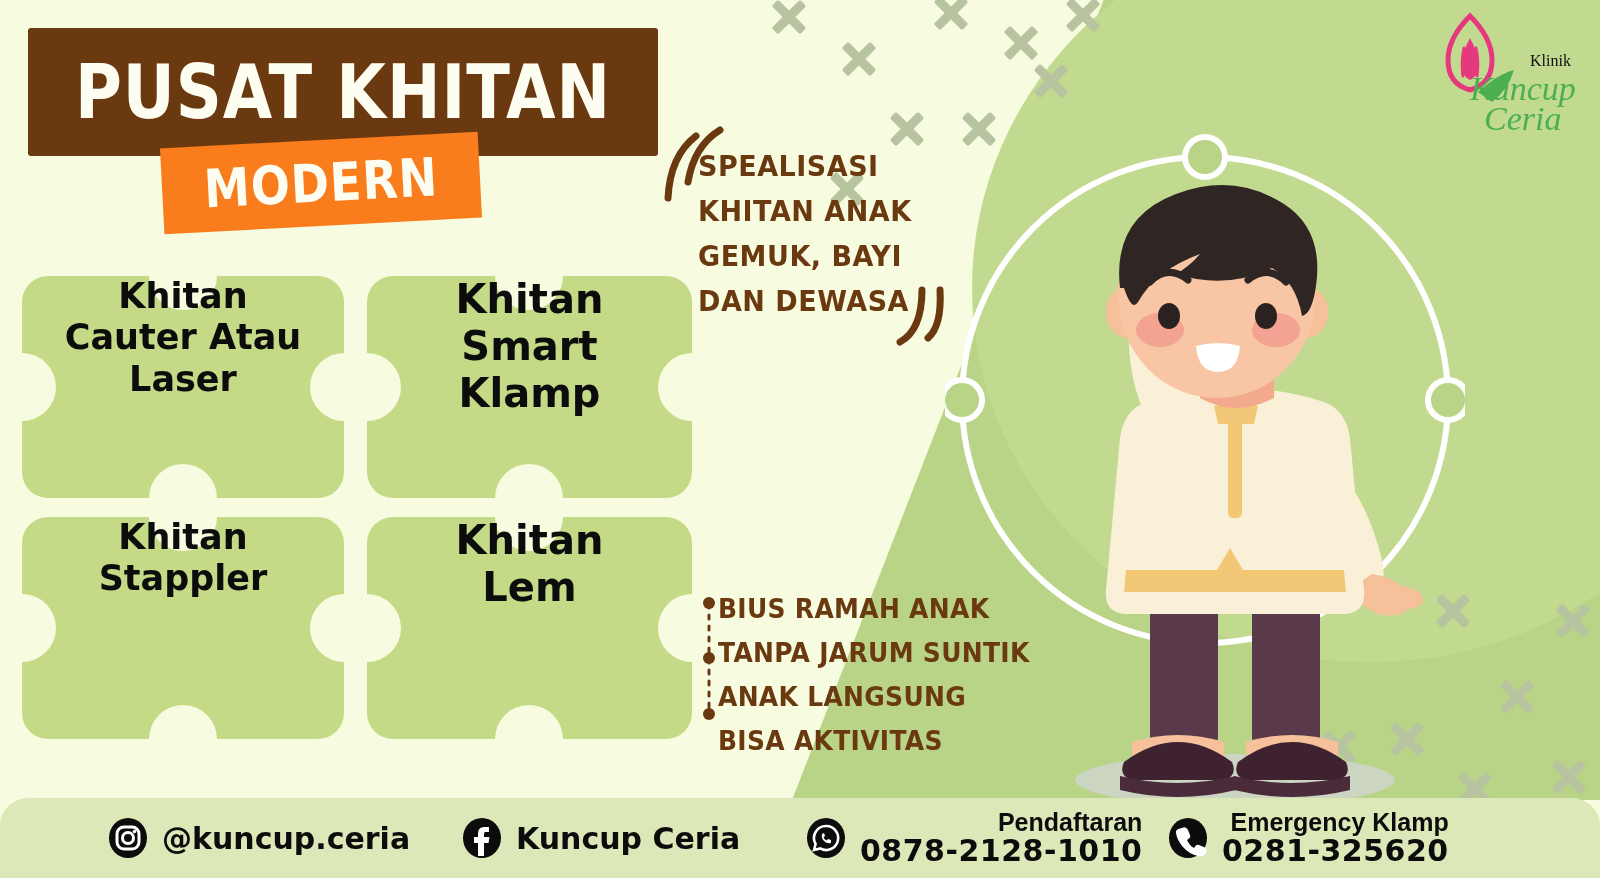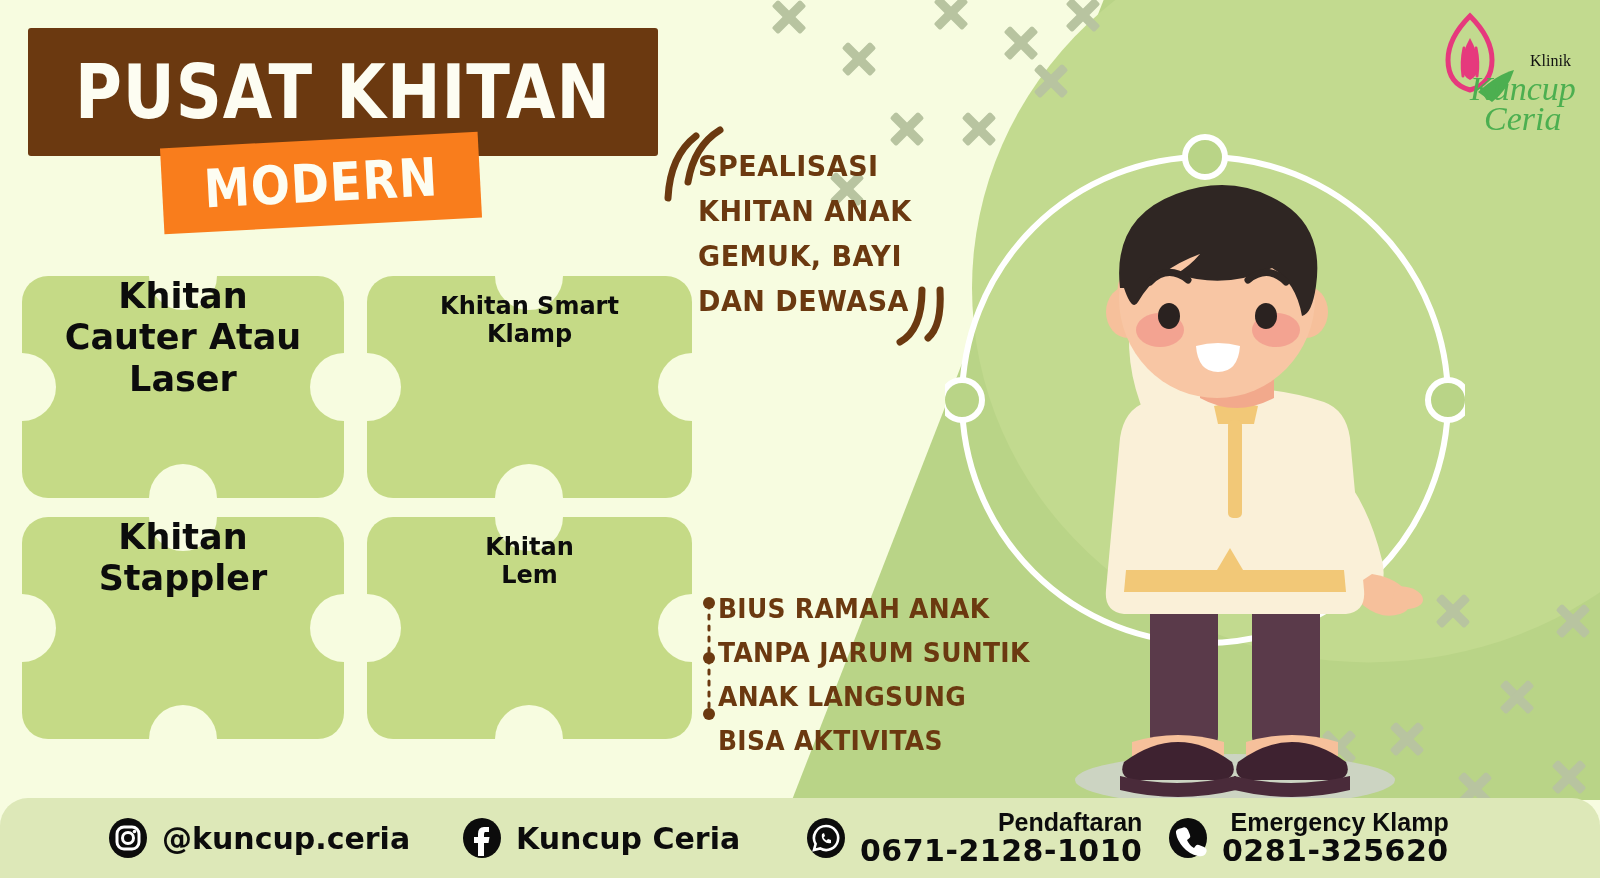--- a/index.html
+++ b/index.html
@@ -81,21 +81,21 @@
     text-align:center;
   }
   .card .lbl{
     color:#0c0c0c;font-size:35px;font-weight:bold;line-height:1.18;
     font-family:"DejaVu Sans", sans-serif;padding:0 18px;
   }
   .card.c1{left:0;top:0;width:322px;height:222px;}
   .card.c2{left:345px;top:0;width:325px;height:222px;}
   .card.c3{left:0;top:241px;width:322px;height:222px;}
   .card.c4{left:345px;top:241px;width:325px;height:222px;}
-  .card.c2 .lbl,.card.c4 .lbl{font-size:24px;margin-top:16px;}
+  .card.c2 .lbl,.card.c4 .lbl{font-size:40px;}
 
   
   .features{position:absolute;left:718px;top:588px;z-index:6;width:340px;}
   .feat-line{
     color:#6b3910;font-size:25px;font-weight:bold;letter-spacing:.3px;
     font-family:"DejaVu Sans", sans-serif;line-height:44px;
     white-space:nowrap;transform:scaleY(1.05);
   }
   .feat-dots{position:absolute;left:700px;top:596px;width:18px;height:125px;z-index:6;}
 
@@ -359,21 +359,21 @@
     <div class="contact c-wa">
       <span class="ico">
         <svg width="40" height="40" viewBox="0 0 40 40">
           <ellipse cx="20" cy="20" rx="19" ry="20" fill="#0c0c0c"></ellipse>
           <path d="M20 8 a12 12 0 0 0 -10.4 18 l-1.6 6 l6.2 -1.6 A12 12 0 1 0 20 8 Z" fill="none" stroke="#fff" stroke-width="2.6"></path>
           <path d="M16 16 q-1 4 2 7 q3 3 7 2 l0 -3 l-3 -1 l-1.5 1.5 q-2 -1.2 -3 -3 l1.5 -1.5 l-1 -3 Z" fill="#fff"></path>
         </svg>
       </span>
       <span class="stack">
         <span class="lab">Pendaftaran</span>
-        <span class="num">0671-2128-1010</span>
+        <span class="num">0878-2128-1010</span>
       </span>
     </div>
 
     <div class="contact c-ph">
       <span class="ico">
         <svg width="40" height="40" viewBox="0 0 40 40">
           <ellipse cx="20" cy="20" rx="19" ry="20" fill="#0c0c0c"></ellipse>
           <path d="M14 10 q4 -2 6 2 l2 5 q1 2 -1 3.5 l-2 1.5 q2 5 7 8 l1.5 -2 q1.5 -2 3.5 -1 l5 2 q4 2 2 6 q-2 4 -8 3 q-9 -2 -15 -9 q-6 -7 -7 -14 q-1 -4 6 -5 Z" fill="#fff"></path>
         </svg>
       </span>

